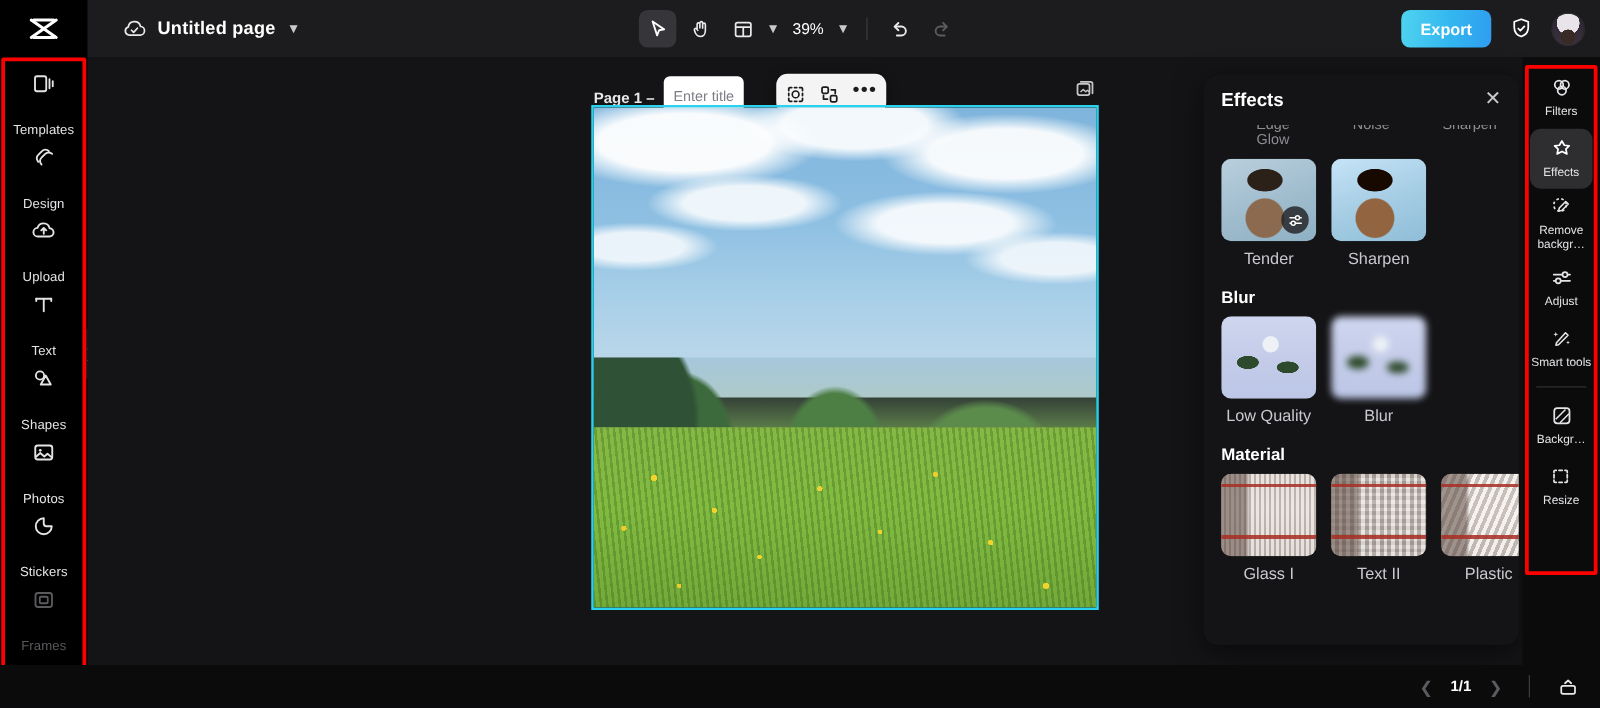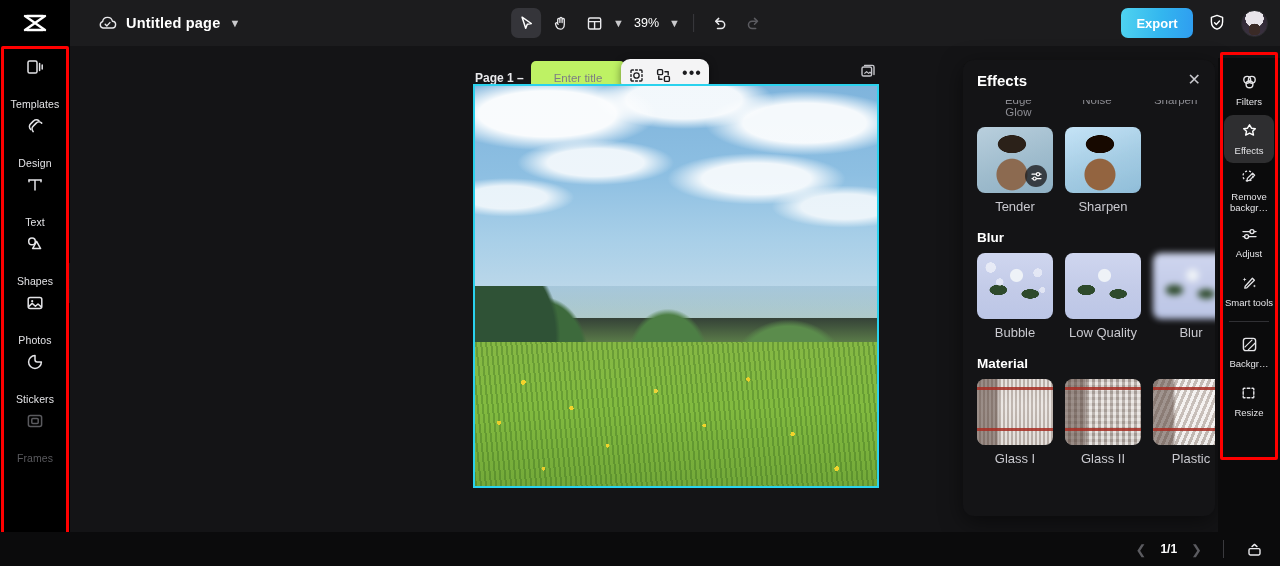--- a/index.html
+++ b/index.html
@@ -92,22 +92,22 @@
   .canvasarea {
     position: absolute; left: 70px; top: 46px; width: 1210px; height: 486px;
     background: #141416;
   }
   .page-head {
     position: absolute; left: 405px; top: 15px;
     display: flex; align-items: center; gap: 7px;
   }
   .page-label { font-size: 12px; font-weight: bold; color: #e9e9ec; white-space: nowrap; }
   .title-input {
-    height: 33px; border-radius: 5px; background: #bef264;
-    padding: 0 23px; display: flex; align-items: center;
+    height: 33px; border-radius: 5px; background: #ffffff;
+    padding: 0 8px; display: flex; align-items: center;
     font-size: 11.5px; color: #7d7d84;
   }
   .layers-btn {
     position: absolute; left: 787px; top: 14px;
     width: 22px; height: 22px; display: flex; align-items: center; justify-content: center;
     color: #c6c6cb;
   }
   .float-toolbar {
     position: absolute; left: 551px; top: 13px;
     width: 88px; height: 32px; border-radius: 9px;
@@ -254,21 +254,21 @@
       linear-gradient(180deg, #c9beb7 0%, #d5ccc5 40%, #c2b7b0 100%);
   }
   .glass.plastic {
     background:
       repeating-linear-gradient(113deg, rgba(255,255,255,.7) 0 3px, rgba(150,140,135,.3) 3px 6px),
       linear-gradient(180deg, #d7cfc9 0%, #e0d8d2 45%, #cec5bf 100%);
   }
 
   
   .rightrail {
-    position: absolute; right: 0; top: 58px; width: 62px; height: 486px;
+    position: absolute; right: 0; top: 46px; width: 62px; height: 486px;
     background: #0b0b0c;
     padding-top: 8px;
     display: flex; flex-direction: column; align-items: center; gap: 1px;
   }
   .rr-item {
     width: 50px; min-height: 48px; border-radius: 9px;
     display: flex; flex-direction: column; align-items: center; justify-content: center;
     gap: 4px; color: #e4e4e7; padding: 4px 0;
   }
   .rr-item.active { background: #2e2e30; }
@@ -372,20 +372,27 @@
     </div>
 
     <div class="rail-item">
       <svg width="22" height="22" viewBox="0 0 22 22" fill="none">
         <path d="M6.6 14.4c-1.6-1.6-1.6-4 0-5.5l3-3c1.5-1.6 4-1.6 5.5 0" stroke="#e4e4e7" stroke-width="1.5" stroke-linecap="round"></path>
         <path d="M9.2 16.6c-1.6-1.5-1.6-4 0-5.5l3-3c1.5-1.5 4-1.5 5.5 0" stroke="#e4e4e7" stroke-width="1.5" stroke-linecap="round"></path>
       </svg>
       <span class="lbl">Design</span>
     </div>
 
+    <div class="rail-item">
+      <svg width="22" height="22" viewBox="0 0 22 22" fill="none">
+        <path d="M6.4 15.2h9a3.3 3.3 0 0 0 .3-6.6 5 5 0 0 0-9.7-.3 3.3 3.3 0 0 0 .4 6.9z" stroke="#e4e4e7" stroke-width="1.5" stroke-linejoin="round"></path>
+        <path d="M11 13V8.6M9 10.3l2-2 2 2" stroke="#e4e4e7" stroke-width="1.5" stroke-linecap="round" stroke-linejoin="round"></path>
+      </svg>
+      <span class="lbl">Upload</span>
+    </div>
 
     <div class="rail-item">
       <svg width="22" height="22" viewBox="0 0 22 22" fill="none">
         <path d="M5 6h12M11 6v10" stroke="#e4e4e7" stroke-width="1.5" stroke-linecap="round"></path>
         <path d="M5 6v1.8M17 6v1.8" stroke="#e4e4e7" stroke-width="1.5" stroke-linecap="round"></path>
       </svg>
       <span class="lbl">Text</span>
     </div>
 
     <div class="rail-item">
@@ -495,42 +502,38 @@
         </div>
         <div class="cell">
           <div class="thumb portrait sharp"></div>
           <span class="name">Sharpen</span>
         </div>
       </div>
 
       <div class="sec-title">Blur</div>
       <div class="grid3">
         <div class="cell">
-          <div class="thumb rose bub"></div>
-          <span class="name">Bubble</span>
-        </div>
-        <div class="cell">
           <div class="thumb rose"></div>
           <span class="name">Low Quality</span>
         </div>
         <div class="cell">
           <div class="thumb rose blurry"></div>
           <span class="name">Blur</span>
         </div>
       </div>
 
       <div class="sec-title">Material</div>
       <div class="grid3">
         <div class="cell">
           <div class="thumb glass"></div>
           <span class="name">Glass I</span>
         </div>
         <div class="cell">
           <div class="thumb glass two"></div>
-          <span class="name">Glass II</span>
+          <span class="name">Text II</span>
         </div>
         <div class="cell">
           <div class="thumb glass plastic"></div>
           <span class="name">Plastic</span>
         </div>
       </div>
     </div>
   </div>
 
   <div class="rightrail">

